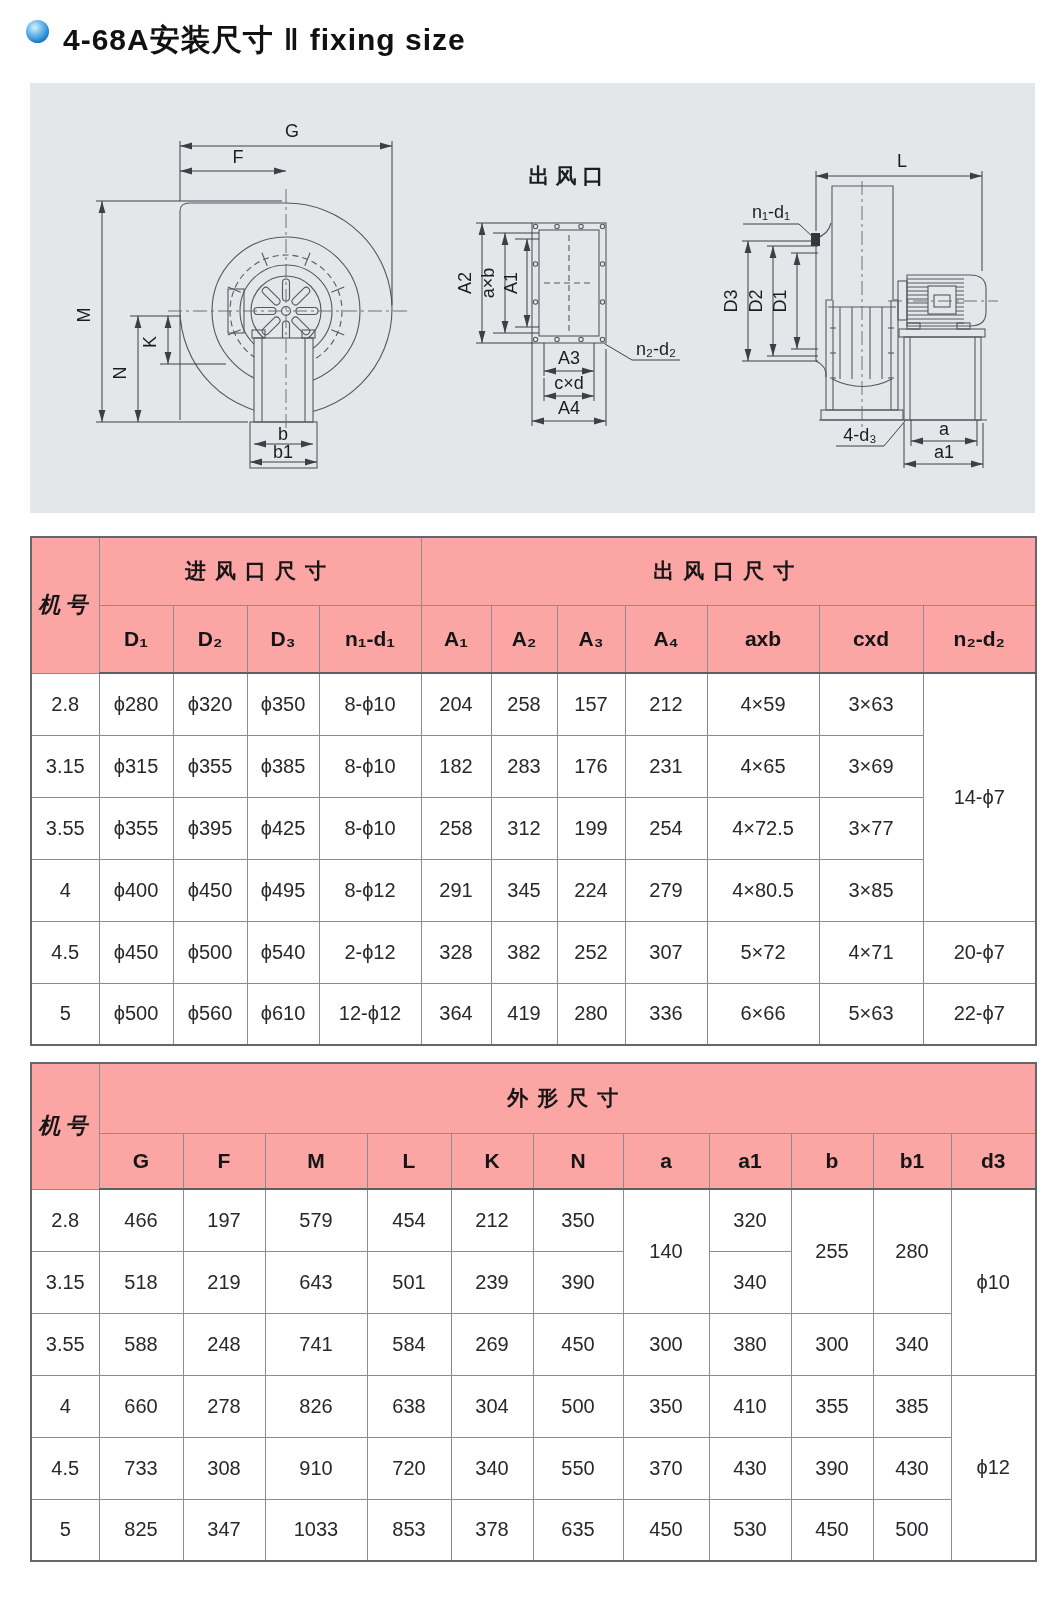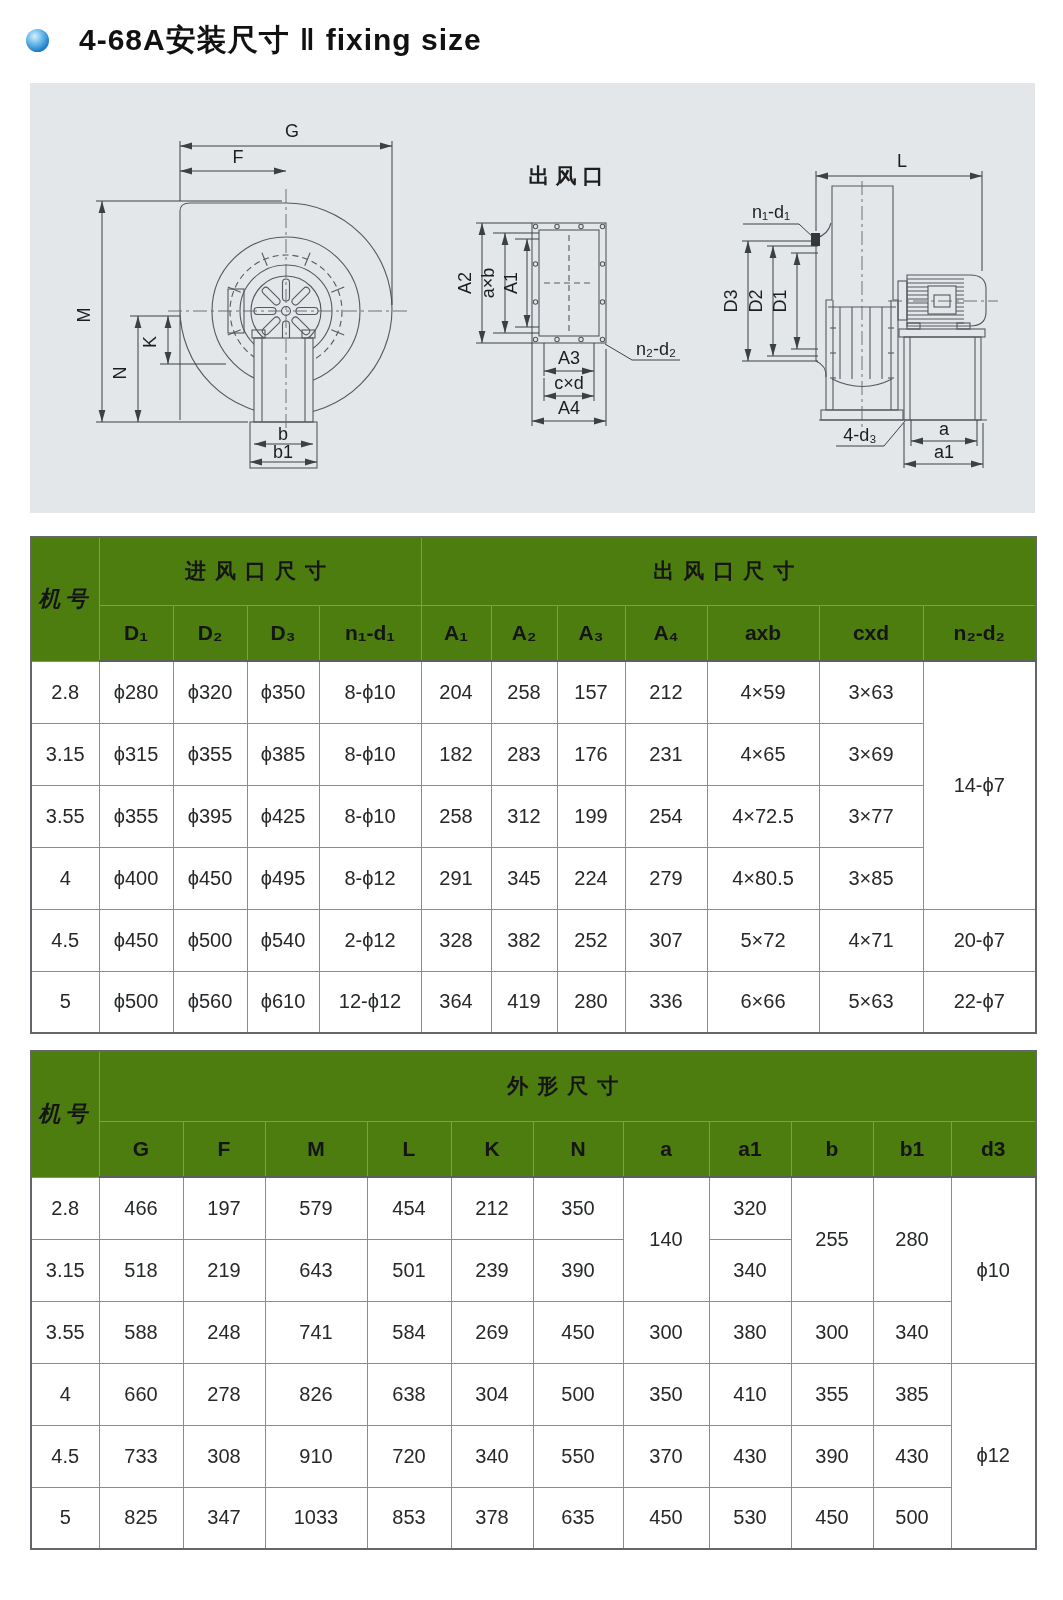--- a/index.html
+++ b/index.html
@@ -1,40 +1,40 @@
 <!DOCTYPE html>
 <html><head>
 <meta charset="utf-8">
 <style>
   * { margin:0; padding:0; box-sizing:border-box; }
   html,body { width:1063px; background:#ffffff; font-family:"Liberation Sans","DejaVu Sans",sans-serif; }
   body { height:1600px; overflow:hidden; }
 
-  .title-row { display:flex; align-items:center; margin:20px 16px 0 26px;gap:16px; }
+  .title-row { display:flex; margin:20px 16px 0 26px; }
   .bullet { width:23px; height:23px; border-radius:50%; flex:0 0 auto;
             background:radial-gradient(circle at 38% 32%, #d6effc 0%, #7cc4ef 30%, #1b7cc9 72%, #0b5ea9 100%); }
   h1 { font-size:30px; font-weight:bold; color:#111; margin-left:14px; letter-spacing:1px; }
   h1 .divider { margin:0 10px; font-weight:bold; }
 
   .panel { width:1005px; height:430px; margin:22px 0 0 30px; background:#e4e7e9; }
   .panel svg { display:block; }
 
   svg .ln   { fill:none; stroke:#54595e; stroke-width:1.1; }
   svg .lnf  { fill:#e4e7e9; stroke:#54595e; stroke-width:1.1; }
   svg .dim  { fill:none; stroke:#3b4045; stroke-width:1; }
   svg .arr2 { marker-start:url(#ms); marker-end:url(#me); }
   svg .dash { stroke-dasharray:6 4; }
   svg .cl   { fill:none; stroke:#60656a; stroke-width:0.9; stroke-dasharray:14 4 3 4; }
   svg text  { font-family:"Liberation Sans","DejaVu Sans",sans-serif; font-size:18px; fill:#1d1d1d; }
   svg text.cn { font-size:21px; letter-spacing:6px; font-weight:bold; }
 
   table { border-collapse:collapse; table-layout:fixed; margin:0 0 0 30px; border:2px solid #63676b; }
   th,td { border:1px solid #898d91; text-align:center; vertical-align:middle; padding:0;
           overflow:hidden; white-space:nowrap; }
-  thead th { background:#4d7c0f; font-weight:bold; font-size:21px; color:#151515; }
+  thead th { background:#fca5a5; font-weight:bold; font-size:21px; color:#151515; }
   th.grp { letter-spacing:9px; }
   th.jih { letter-spacing:5px; font-size:22px;font-style:italic; }
   thead tr:last-child th { border-bottom:2px solid #5c6064; }
   tbody td { background:#ffffff; font-size:20px; font-weight:400; color:#26282a; }
   .tbl1 { margin-top:23px; }
   .tbl2 { margin-top:16px; }
 </style>
 </head>
 <body>
 
@@ -270,21 +270,21 @@
       <col style="width: 112px;">
       <col style="width: 104px;">
       <col style="width: 113px;">
     </colgroup>
     <thead>
       <tr style="height: 68px;">
         <th rowspan="2" class="jih">机号</th>
         <th colspan="4" class="grp">进风口尺寸</th>
         <th colspan="7" class="grp">出风口尺寸</th>
       </tr>
-      <tr style="height: 56px;">
+      <tr style="height: 68px;">
         <th>D₁</th>
         <th>D₂</th>
         <th>D₃</th>
         <th>n₁-d₁</th>
         <th>A₁</th>
         <th>A₂</th>
         <th>A₃</th>
         <th>A₄</th>
         <th>axb</th>
         <th>cxd</th>

